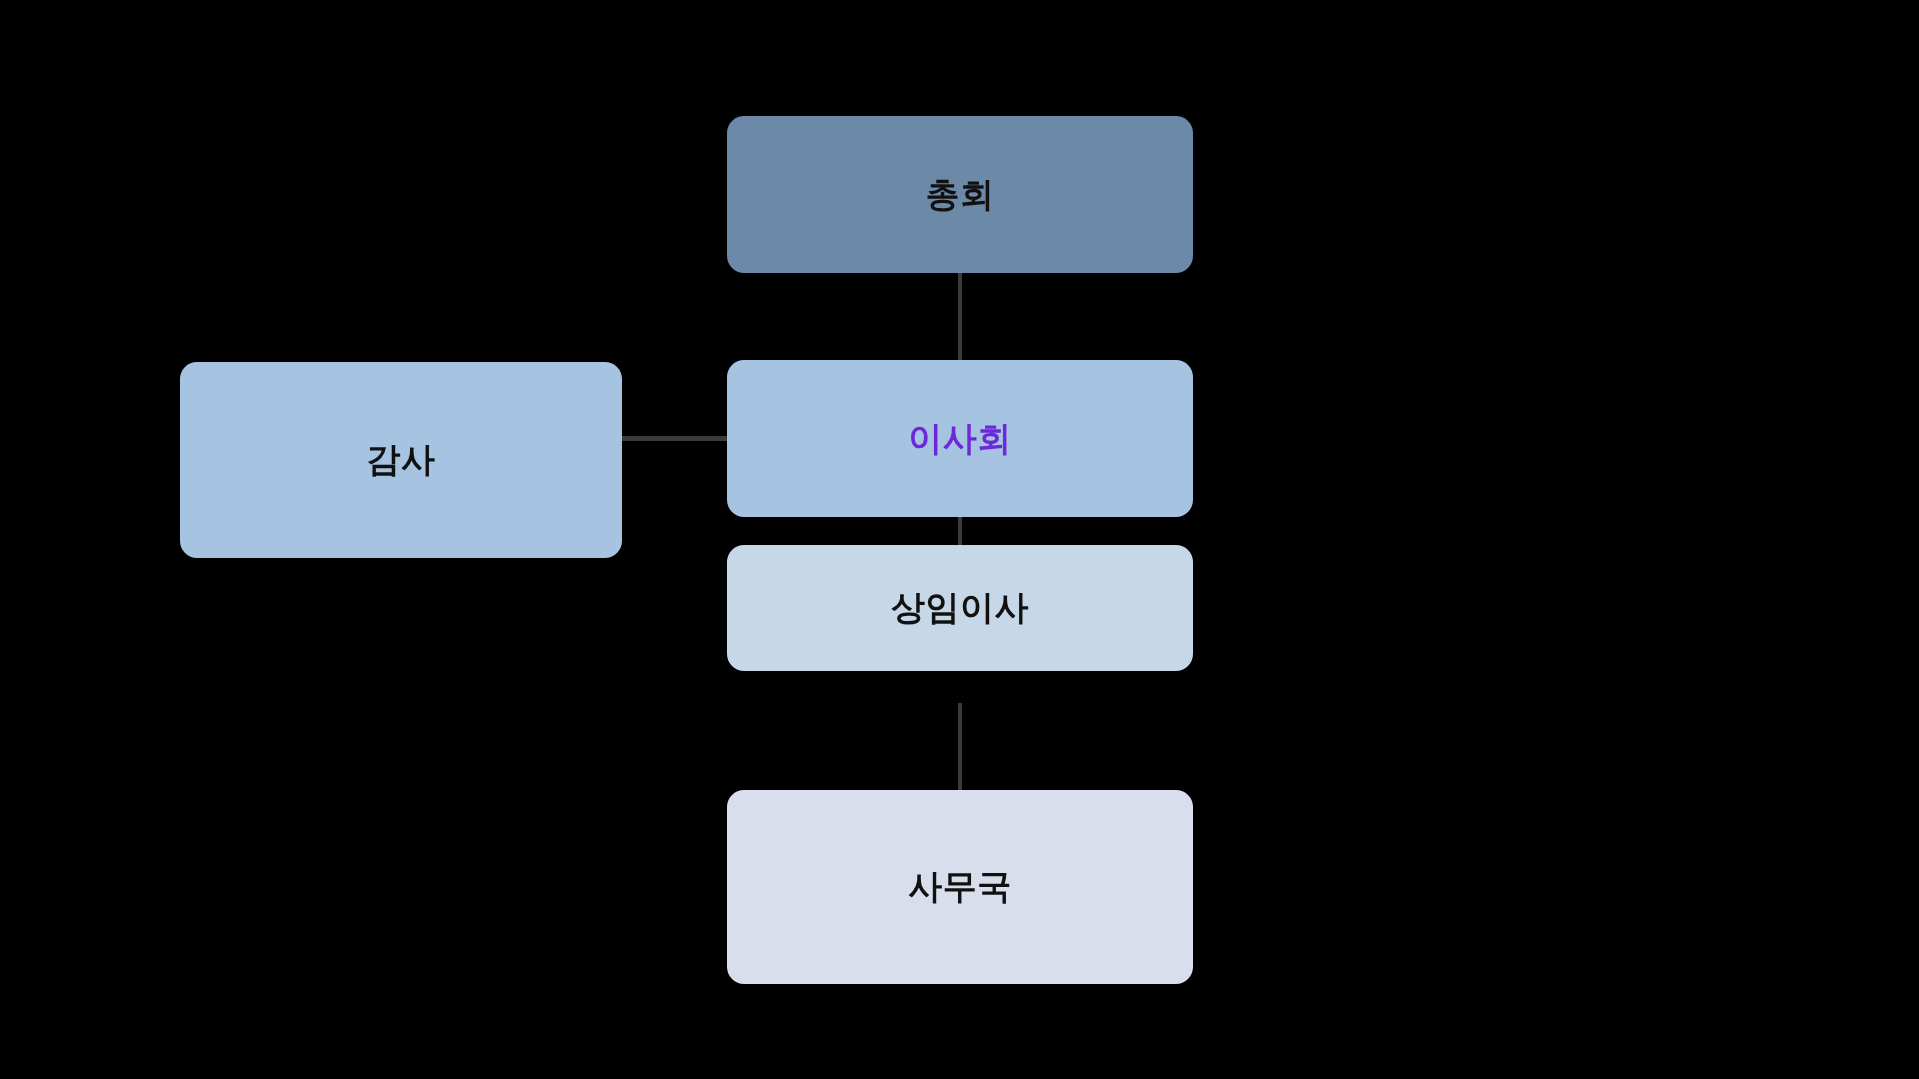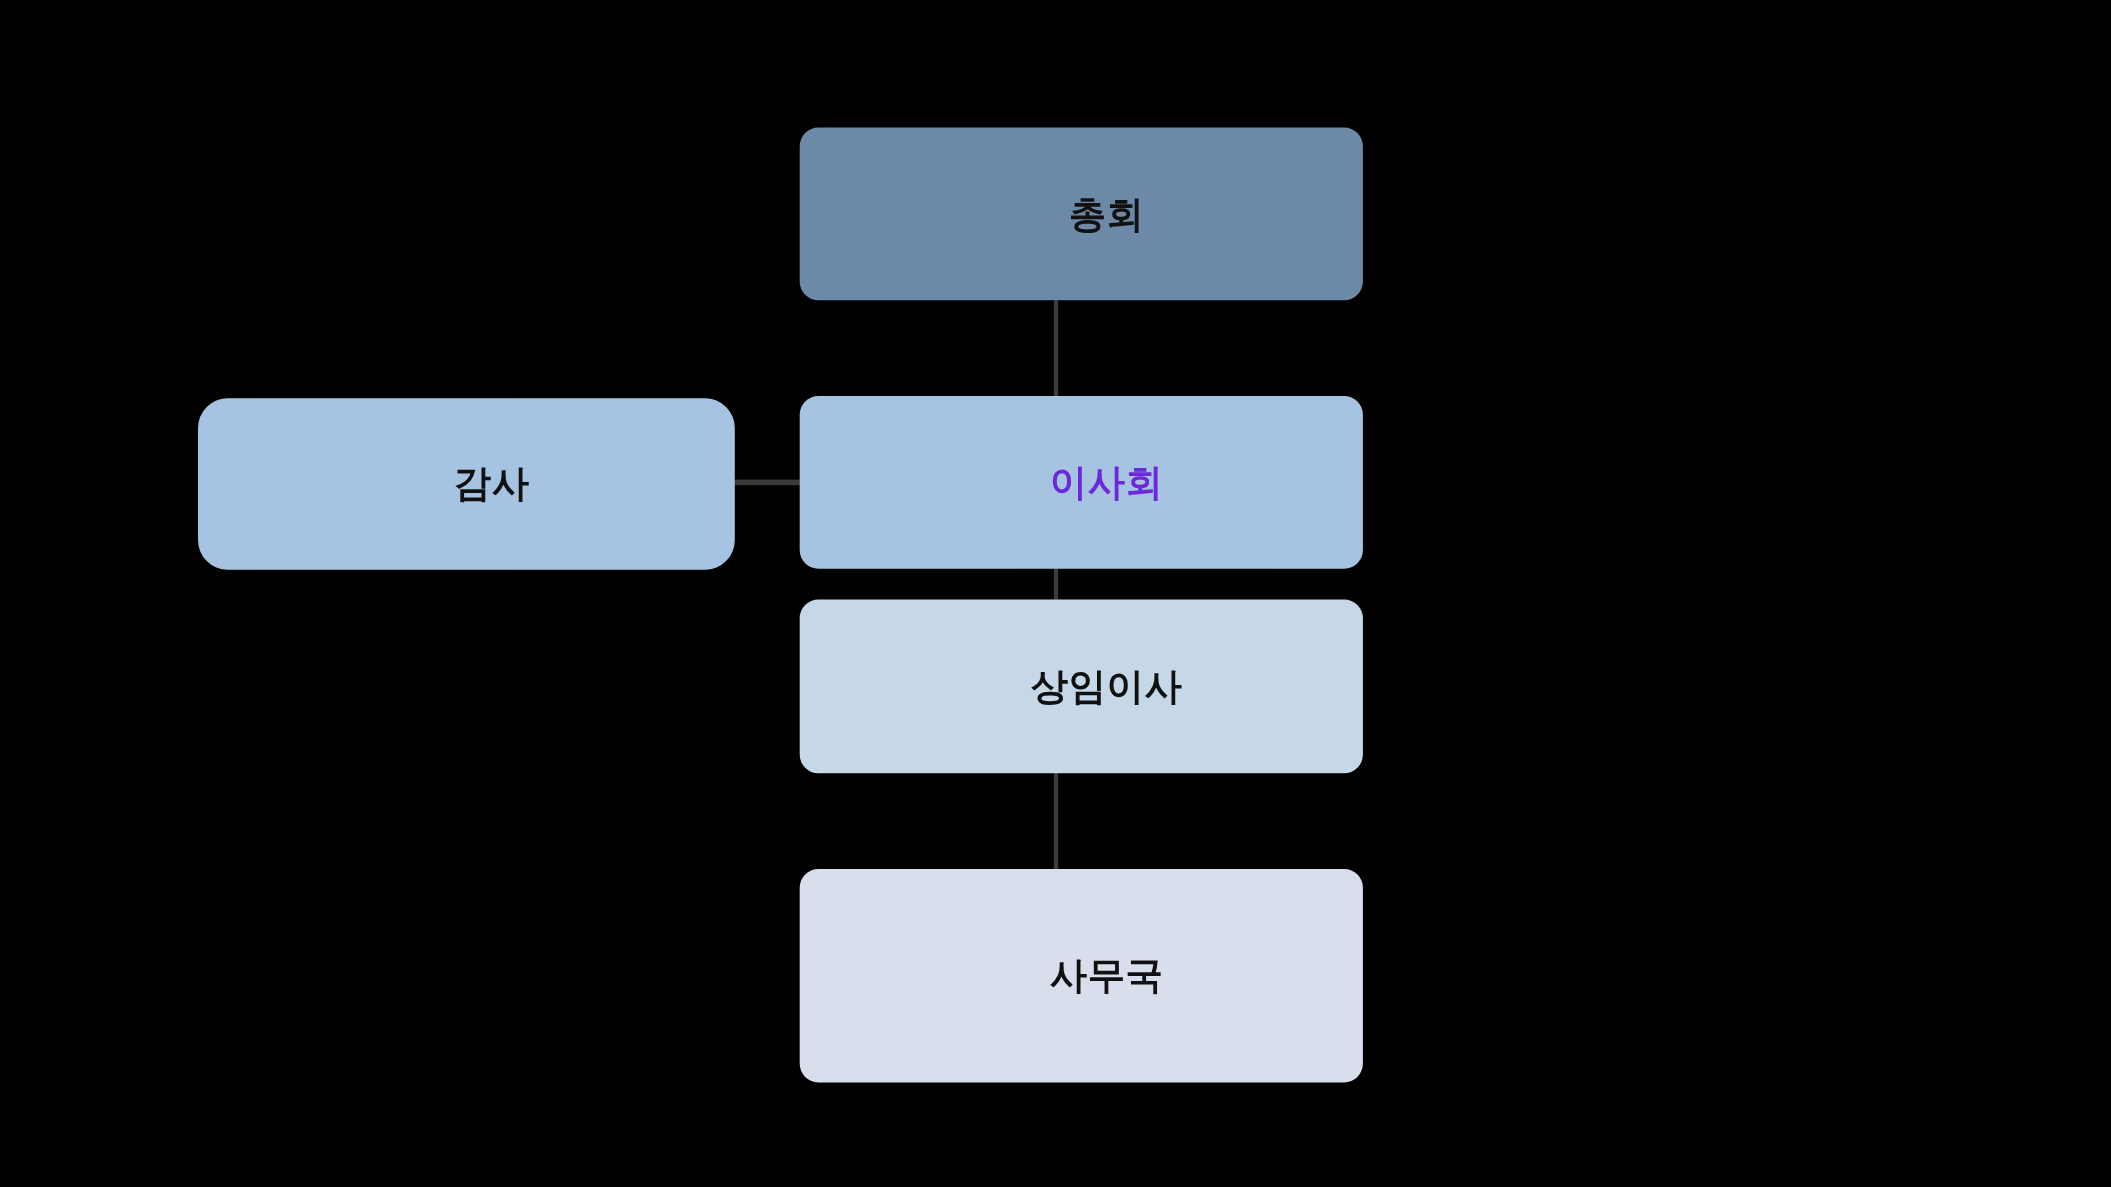--- a/index.html
+++ b/index.html
@@ -17,35 +17,34 @@
     width: 1919px;
     height: 1079px;
     font-family: "Liberation Sans", "DejaVu Sans", sans-serif;
   }
   .node {
     position: absolute;
     border-radius: 17px;
     display: flex;
     align-items: center;
     justify-content: center;
-    padding-left: 46px;
   }
   .node-label {
     font-size: 34px;
     font-weight: bold;
     letter-spacing: 0.5px;
   }
   .connector {
     position: absolute;
   }
   
   #node-general-assembly { left: 727px; top: 116px; width: 466px; height: 157px; }
   #node-board            { left: 727px; top: 360px; width: 466px; height: 157px; }
-  #node-auditor          { left: 180px; top: 362px; width: 442px; height: 156px; border-radius: 27px; }
-  #node-exec-director    { left: 727px; top: 545px; width: 466px; height: 158px; }
+  #node-auditor          { left: 180px; top: 362px; width: 442px; height: 196px; }
+  #node-exec-director    { left: 727px; top: 545px; width: 466px; height: 126px; }
   #node-secretariat      { left: 727px; top: 790px; width: 466px; height: 194px; }
   
   #edge-assembly-board   { left: 958px; top: 273px; width: 4px;   height: 87px; }
   #edge-auditor-board    { left: 622px; top: 436px; width: 105px; height: 5px;  }
   #edge-board-exec       { left: 958px; top: 517px; width: 4px;   height: 28px; }
   #edge-exec-secretariat { left: 958px; top: 703px; width: 4px;   height: 87px; }
 </style>
 </head>
 <body>
 

